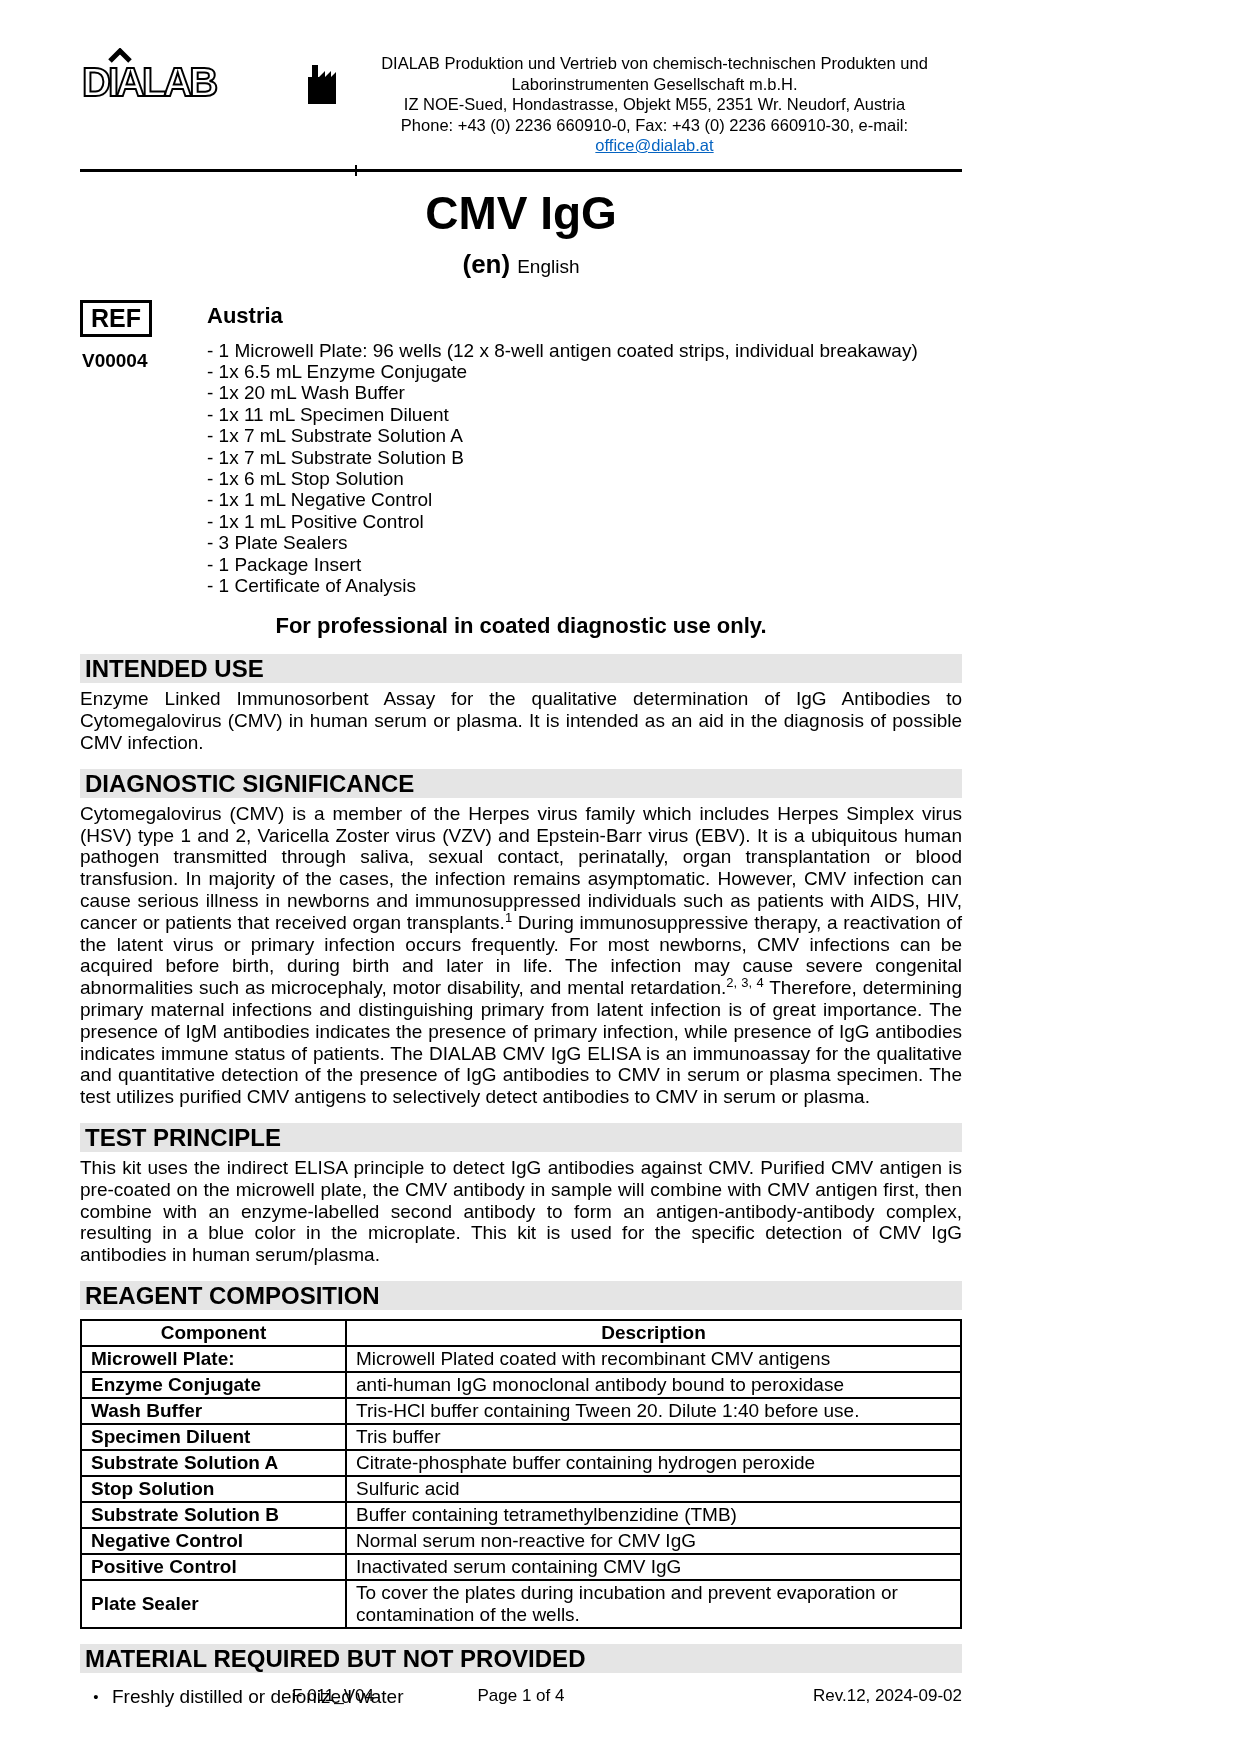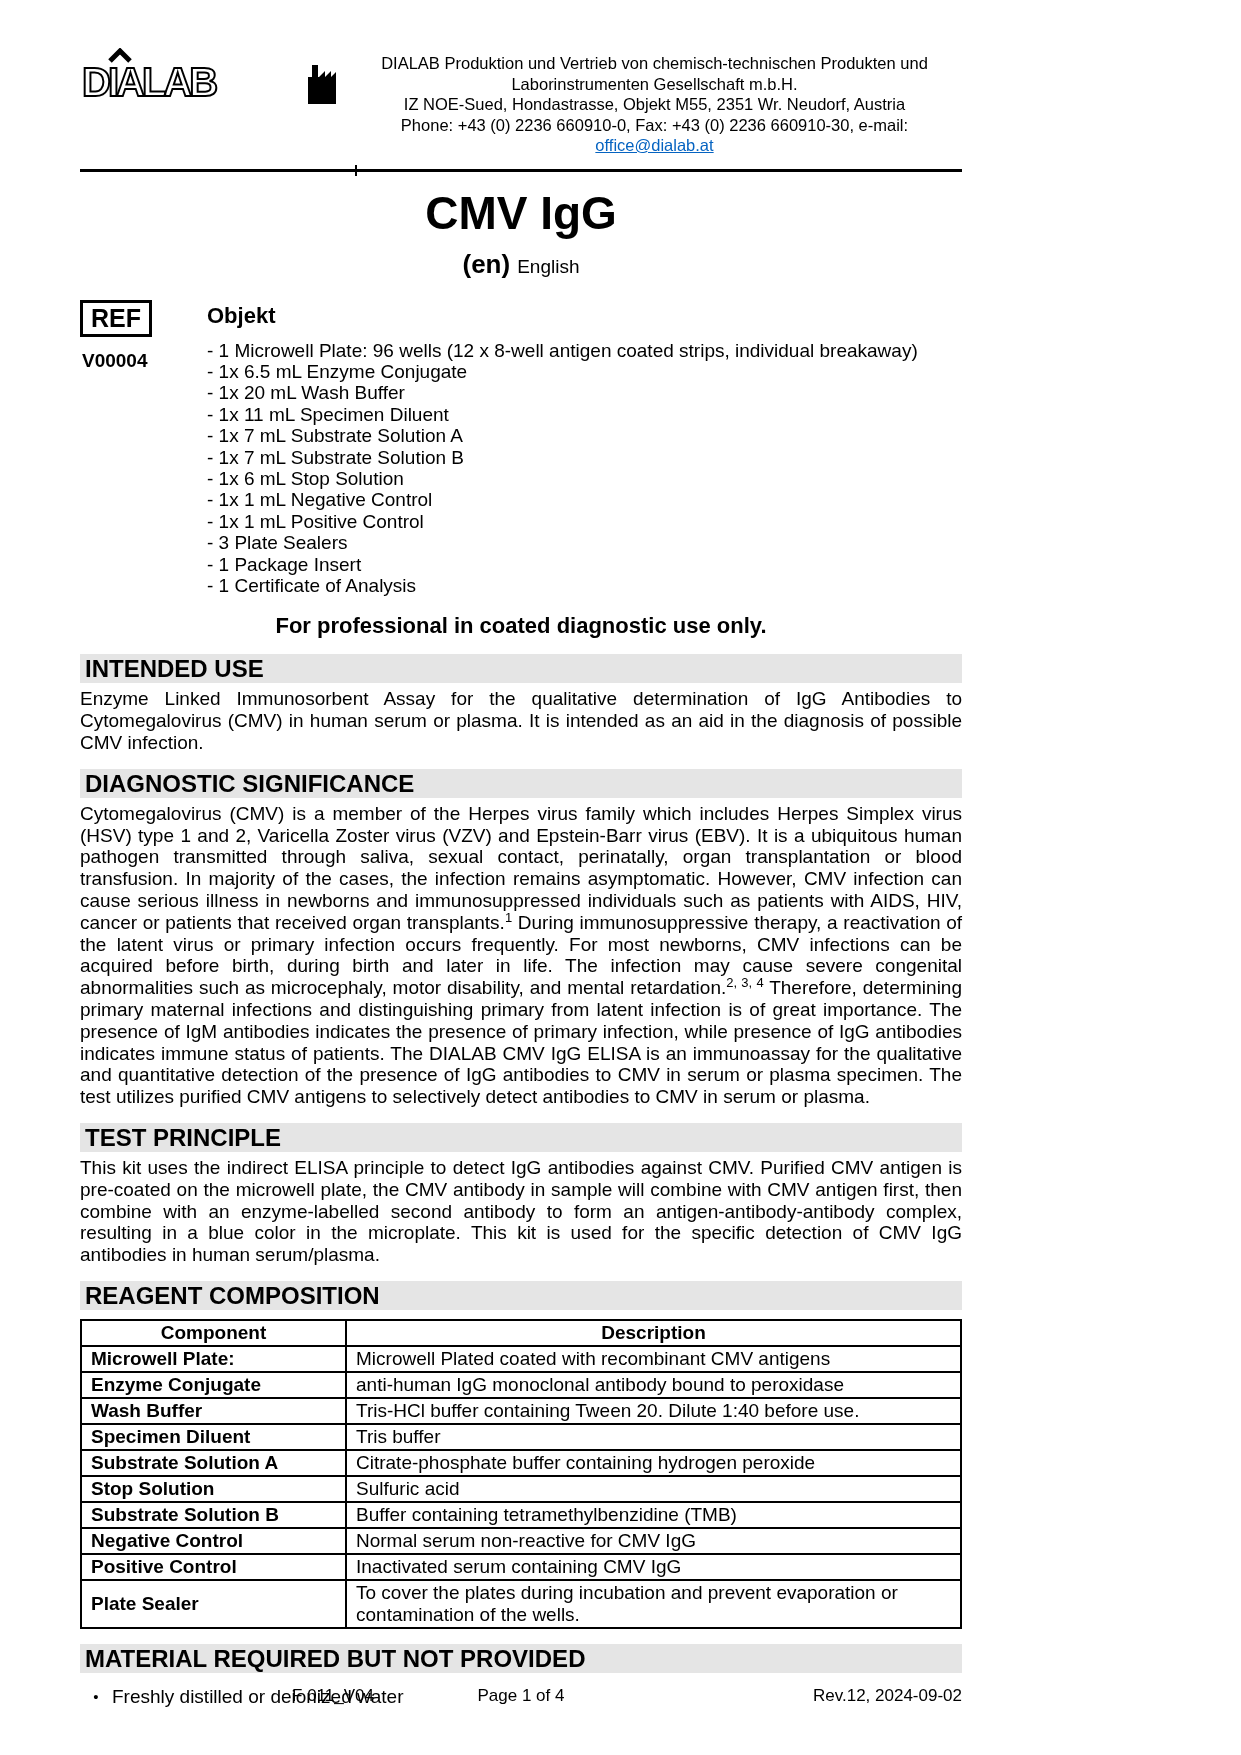--- a/index.html
+++ b/index.html
@@ -90,21 +90,21 @@
     <div class="subtitle">
       <span class="lang-code">(en)</span><span class="lang-name">English</span>
     </div>
 
     <div class="kit">
       <div class="kit-left">
         <div class="ref-box">REF</div>
         <div class="cat-no">V00004</div>
       </div>
       <div class="kit-right">
-        <div class="content-heading">Objekt</div>
+        <div class="content-heading">Austria</div>
         <div class="content-list">
           <div>- 1 Microwell Plate: 96 wells (12 x 8-well antigen coated strips, individual breakaway)</div>
           <div>- 1x 6.5 mL Enzyme Conjugate</div>
           <div>- 1x 20 mL Wash Buffer</div>
           <div>- 1x 11 mL Specimen Diluent</div>
           <div>- 1x 7 mL Substrate Solution A</div>
           <div>- 1x 7 mL Substrate Solution B</div>
           <div>- 1x 6 mL Stop Solution</div>
           <div>- 1x 1 mL Negative Control</div>
           <div>- 1x 1 mL Positive Control</div>

